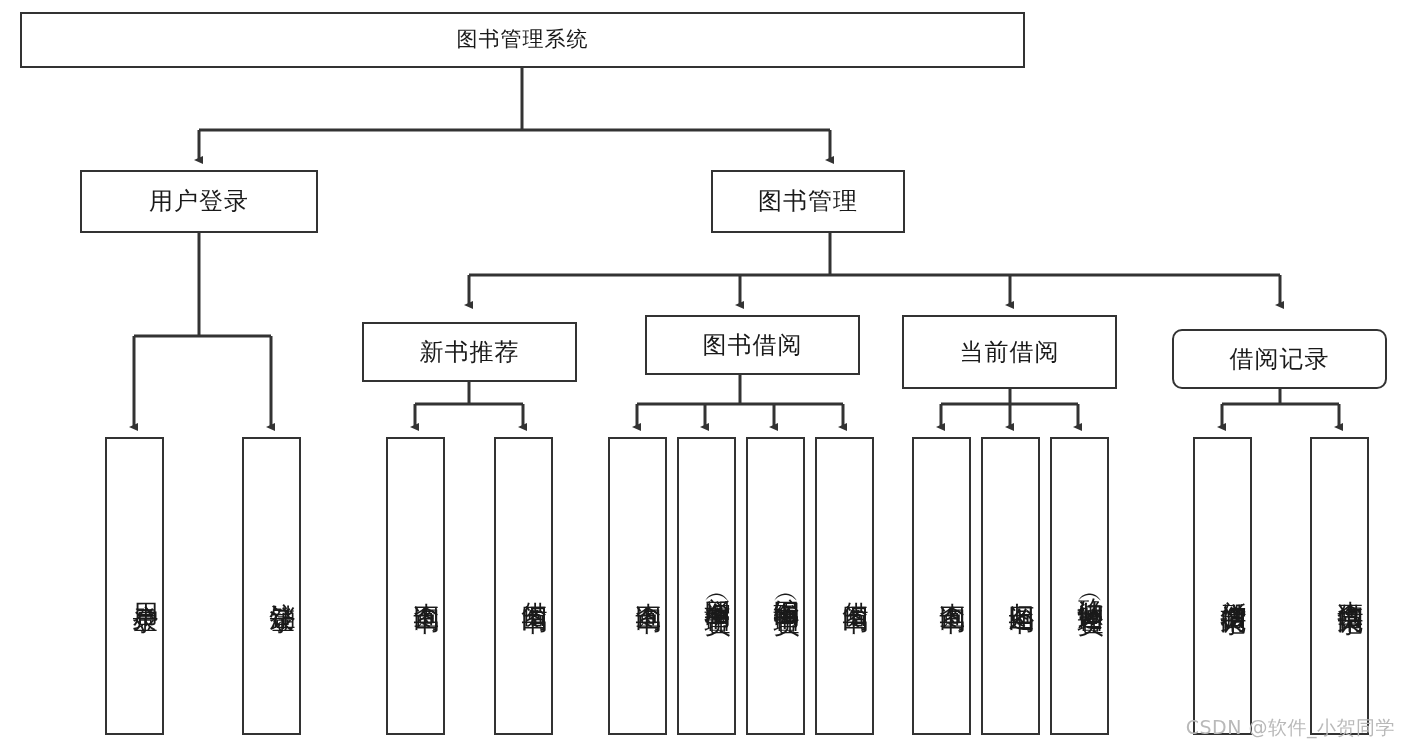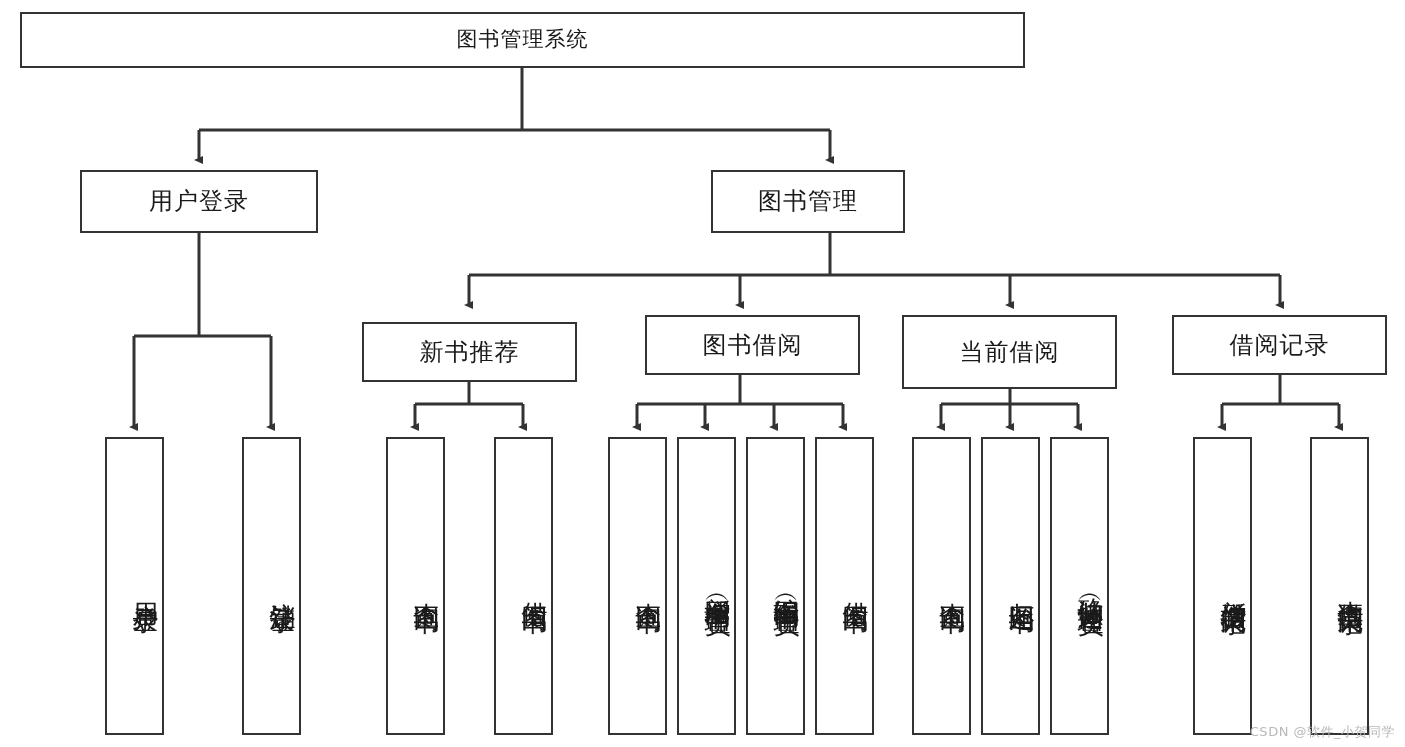--- a/index.html
+++ b/index.html
@@ -51,21 +51,21 @@
     left: 0;
     top: 0;
     width: 1405px;
     height: 747px;
     pointer-events: none;
   }
   .watermark {
     position: absolute;
     right: 10px;
     bottom: 6px;
-    font-size: 13px;
+    font-size: 19px;
     color: #b9b9b9;
     letter-spacing: 0.5px;
     white-space: nowrap;
   }
 </style>
 </head>
 <body>
 
 <div id="canvas">
 
@@ -120,21 +120,21 @@
   </svg>
 
   <div class="node horiz" id="root-node" style="left:20px; top:12px; width:1005px; height:56px;">图书管理系统</div>
 
   <div class="node horiz" style="left:80px; top:170px; width:238px; height:63px;">用户登录</div>
   <div class="node horiz" style="left:711px; top:170px; width:194px; height:63px;">图书管理</div>
 
   <div class="node horiz" style="left:362px; top:315px; width:215px; height:60px;margin-top:7px;">新书推荐</div>
   <div class="node horiz" style="left:632px; top:315px; width:215px; height:60px;margin-left:13px;">图书借阅</div>
   <div class="node horiz" style="left:902px; top:315px; width:215px; height:74px;">当前借阅</div>
-  <div class="node horiz" style="left:1172px; top:315px; width:215px; height:60px;">借阅记录</div>
+  <div class="node horiz" style="left:1172px; top:329px; width:215px; height:60px;border-radius:10px;">借阅记录</div>
 
   <div class="node vert" style="left:105px; top:437px; width:59px; height:298px;">用户登录</div>
   <div class="node vert" style="left:242px; top:437px; width:59px; height:298px;">注销登录</div>
 
   <div class="node vert" style="left:386px; top:437px; width:59px; height:298px;">查询图书</div>
   <div class="node vert" style="left:494px; top:437px; width:59px; height:298px;">借阅图书</div>
 
   <div class="node vert" style="left:608px; top:437px; width:59px; height:298px;">查询图书</div>
   <div class="node vert" style="left:677px; top:437px; width:59px; height:298px;">新增图书（管理员）</div>
   <div class="node vert" style="left:746px; top:437px; width:59px; height:298px;">编辑图书（管理员）</div>

